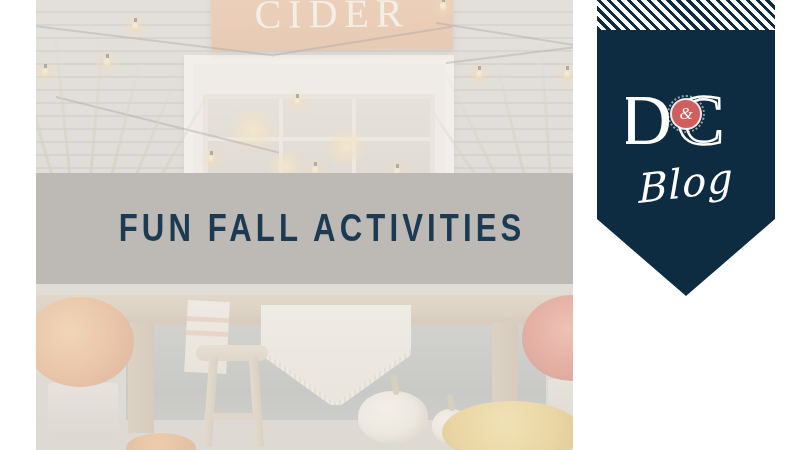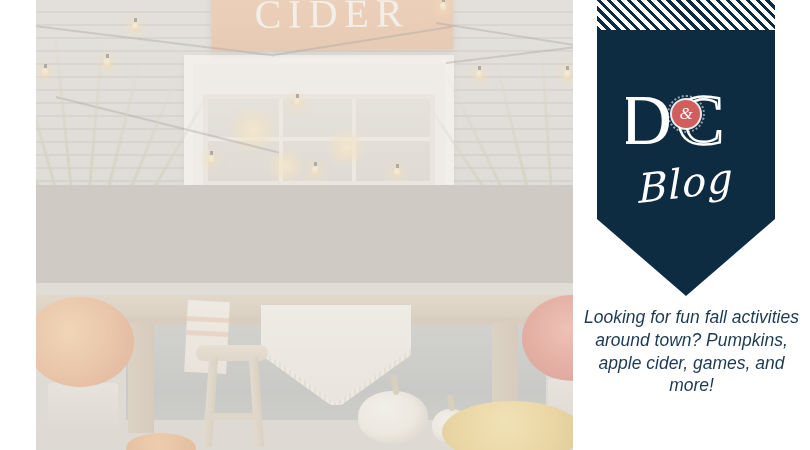--- a/index.html
+++ b/index.html
@@ -211,20 +211,23 @@
       <div class="mum" style="left:486px;top:12px;width:100px;height:86px;
             background:radial-gradient(circle at 45% 40%,#f0836b 0%,#d9523c 50%,#aa3421 100%)"></div>
       <div class="mum" style="left:406px;top:118px;width:140px;height:62px;
             background:radial-gradient(circle at 45% 35%,#f7d66a 0%,#e9b93f 55%,#c79420 100%)"></div>
       <div class="mum" style="left:90px;top:150px;width:70px;height:30px;
             background:radial-gradient(circle at 45% 35%,#f0a059,#d4762f)"></div>
 
       <div class="wash"></div>
     </div>
 
+    <div class="band">
+      <div class="band-title">FUN FALL ACTIVITIES</div>
+    </div>
   </div>
 
   <div class="right">
 
     <div class="banner"></div>
     <div class="banner-stripes"></div>
 
     <div class="logo">
       <div class="logo-mono">
         <svg width="120" height="78" viewBox="0 0 120 78">
@@ -233,16 +236,15 @@
         </svg>
       </div>
       <div class="amp-dots"></div>
       <div class="amp-circle">
         <span>&amp;</span>
       </div>
     </div>
 
     <div class="blog-script">Blog</div>
 
-    <div class="caption">Looking for fun fall activities around town? Pumpkins, apple cider, games, and more!</div>
   </div>
 
 </div>
 
 </body></html>

